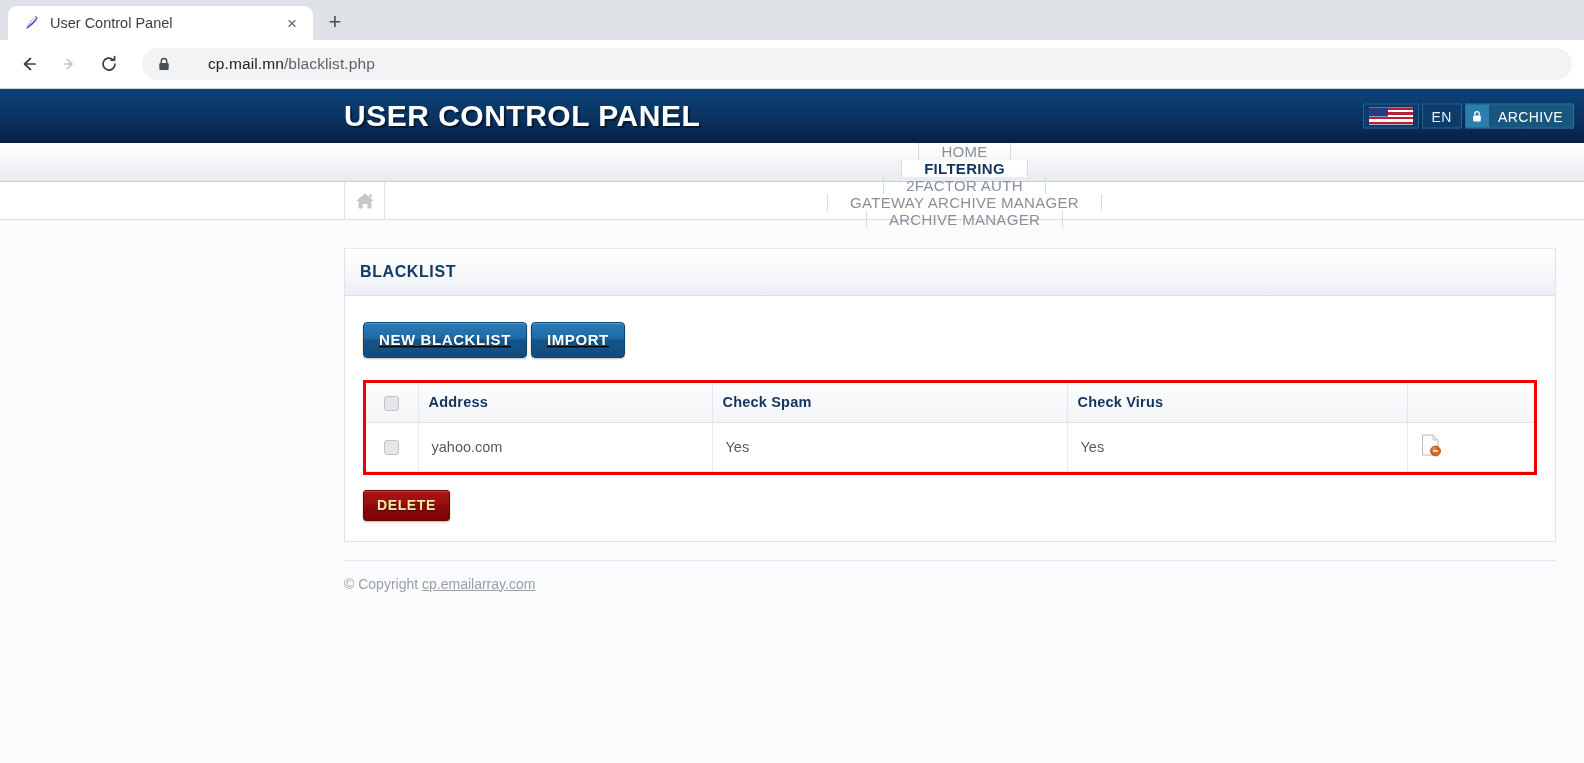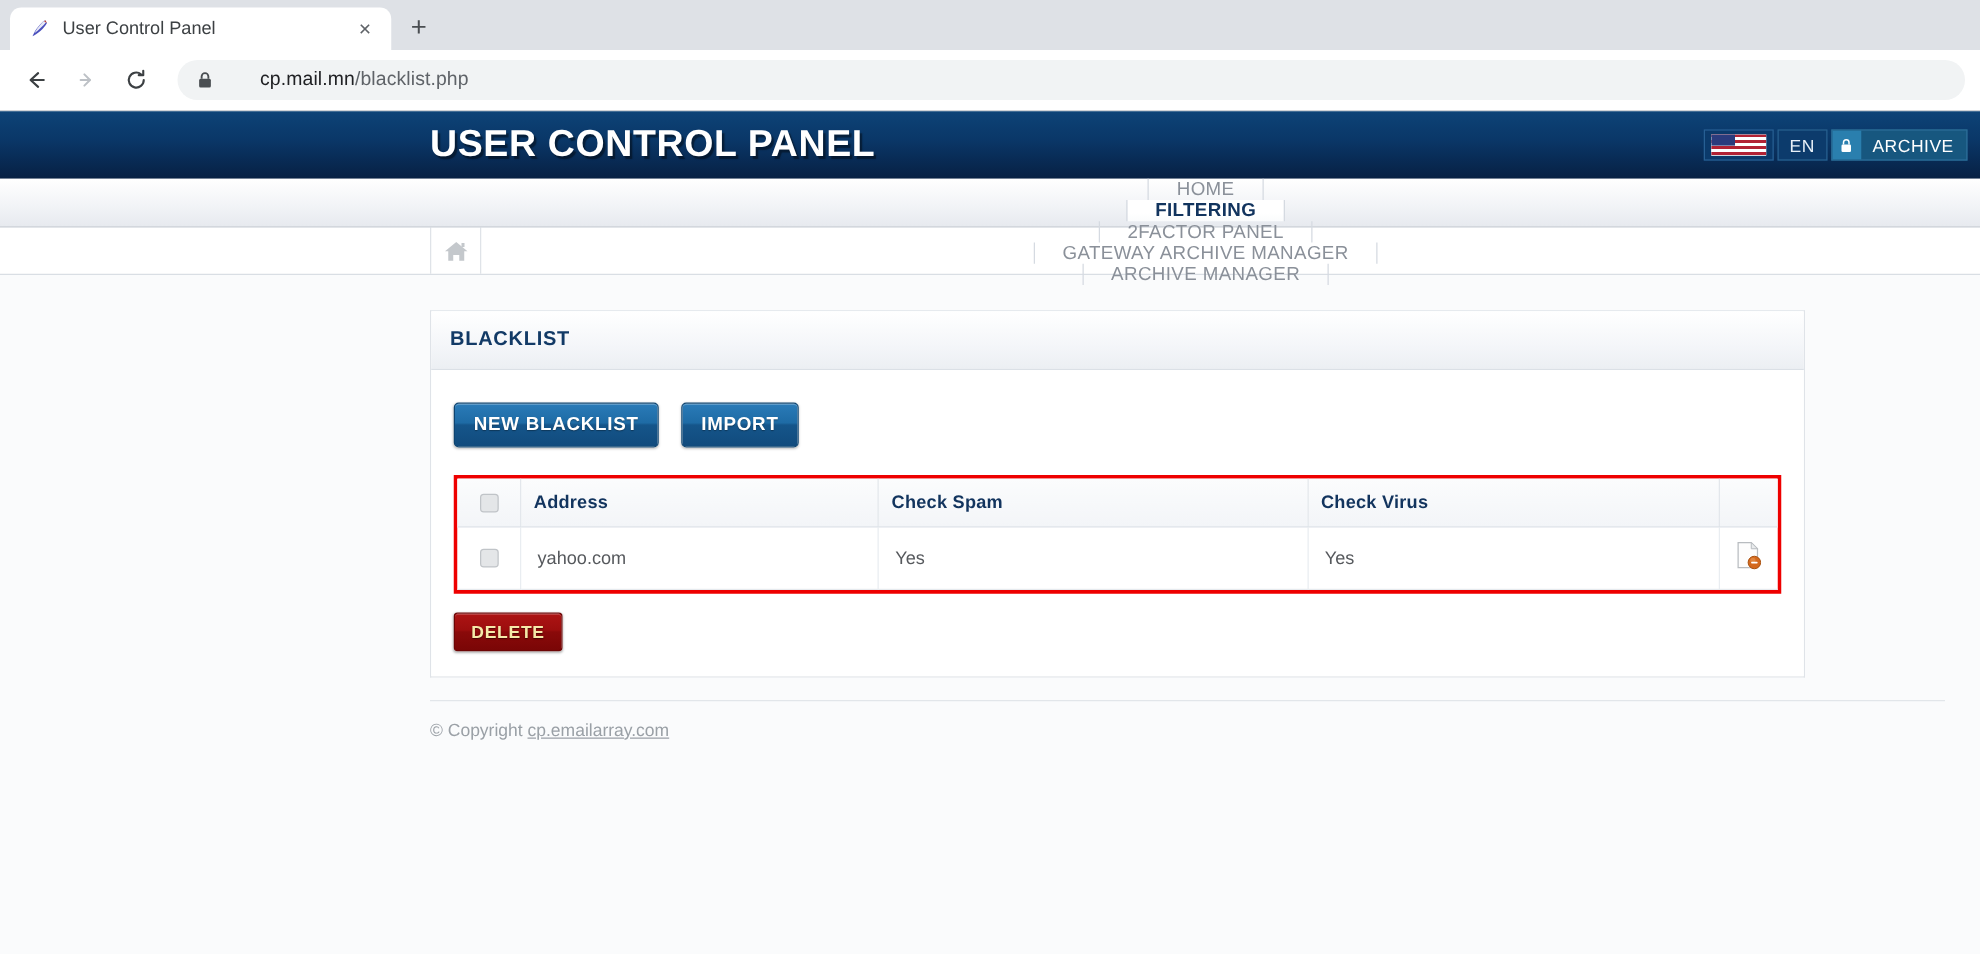--- a/index.html
+++ b/index.html
@@ -116,33 +116,33 @@
   .crumb-home {
     width: 41px; display: flex; align-items: center; justify-content: center;
     border-left: 1px solid #dfe3e8; border-right: 1px solid #dfe3e8;
   }
 
   
   .page-body { width: 100%; height: 100%; background: #fafbfc; padding-top: 0; }
   .content-wrap { padding: 28px 28px 0 344px; }
 
   .panel {
-    width: 1100px; background: #ffffff;
+    width: 1212px; background: #ffffff;
     border: 1px solid #dfe3e8; border-top: 1px solid #e6eaee;
   }
   .panel-head {
     height: 47px; display: flex; align-items: center; padding-left: 15px;
     background: linear-gradient(to bottom, #ffffff 0%, #f4f6f9 60%, #eceff3 100%);
     border-bottom: 1px solid #dbe0e6;
   }
   .panel-title { font-size: 16px; color: #123a66; font-weight: 600; letter-spacing: .6px; }
   .panel-body { padding: 26px 18px 20px 18px; background: #ffffff; }
 
   
-  .btn-row { display: flex; gap: 18px; margin-bottom: 22px; }
+  .btn-row { display: flex; gap: 4px; margin-bottom: 22px; text-decoration: underline; }
   .btn-blue {
     background: linear-gradient(to bottom, #2a7bb8 0%, #1e6ba5 45%, #15558a 50%, #114b7d 100%);
     border: 1px solid #0e4470; border-radius: 4px;
     color: #ffffff; font-size: 15px; font-weight: bold; letter-spacing: .6px;
     padding: 8px 15px 9px; text-shadow: 0 1px 1px rgba(0,0,0,.35);
     box-shadow: inset 0 1px 0 rgba(255,255,255,.25), 0 1px 2px rgba(0,0,0,.25);
     cursor: pointer;
   }
   .btn-red {
     background: linear-gradient(to bottom, #ad1414 0%, #9c0e0e 45%, #8a0a0a 50%, #7a0606 100%);
@@ -253,21 +253,21 @@
         </svg>
       </span>
       <span class="logout-label">ARCHIVE</span>
     </div>
   </div>
 </div>
 
 <div class="nav-tabs">
   <div class="nav-tab">HOME</div>
   <div class="nav-tab active">FILTERING</div>
-  <div class="nav-tab">2FACTOR PANEL</div>
+  <div class="nav-tab">2FACTOR AUTH</div>
   <div class="nav-tab">GATEWAY ARCHIVE MANAGER</div>
   <div class="nav-tab">ARCHIVE MANAGER</div>
 </div>
 
 <div class="crumb-bar">
   <div class="crumb-home">
     <svg width="20" height="18" viewBox="0 0 20 18">
       <path d="M10 1.5 L19 9 H16.4 V16.5 H12.4 V12 H7.6 V16.5 H3.6 V9 H1 Z" fill="#c4c8cc"></path>
       <rect x="14.2" y="2.4" width="2.4" height="3.2" fill="#c4c8cc"></rect>
     </svg>

